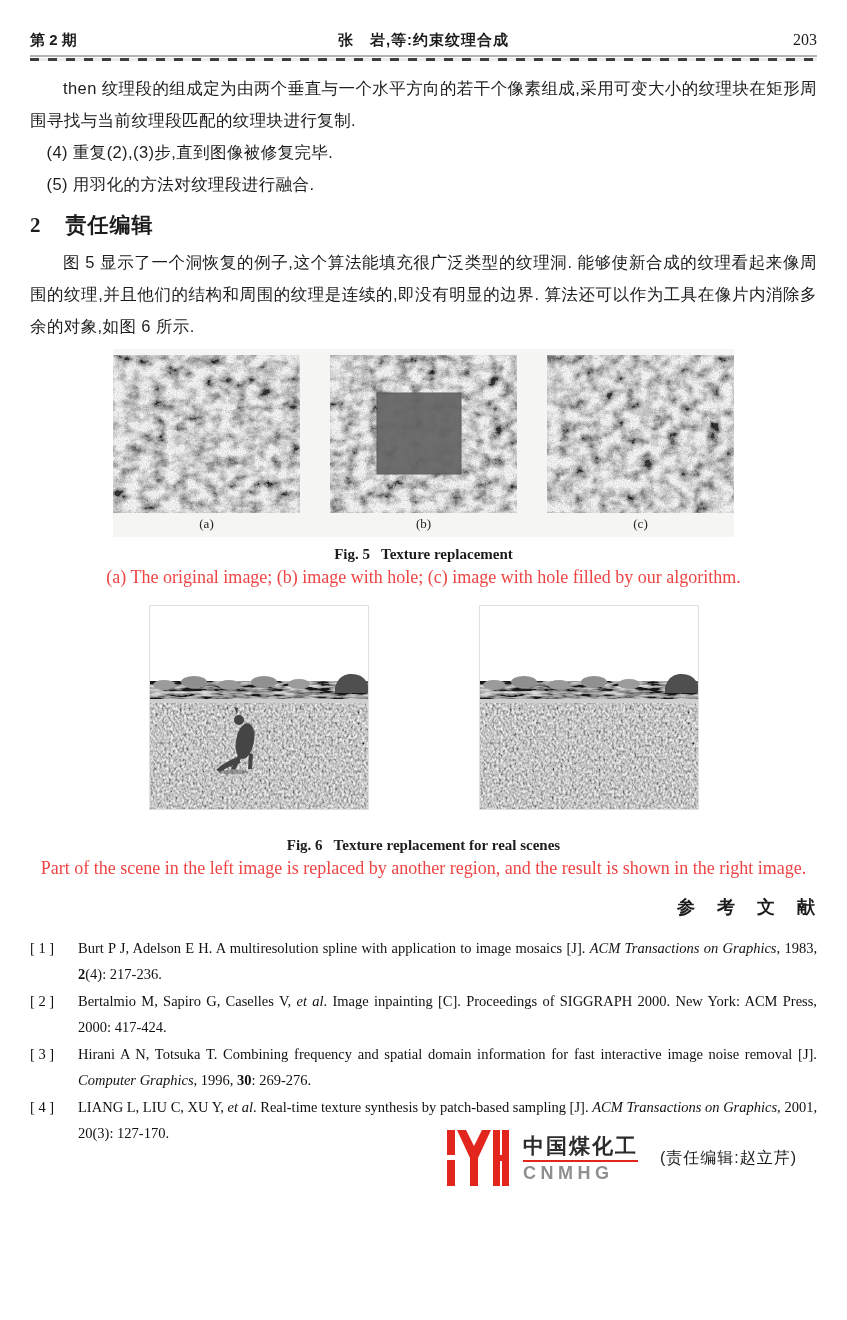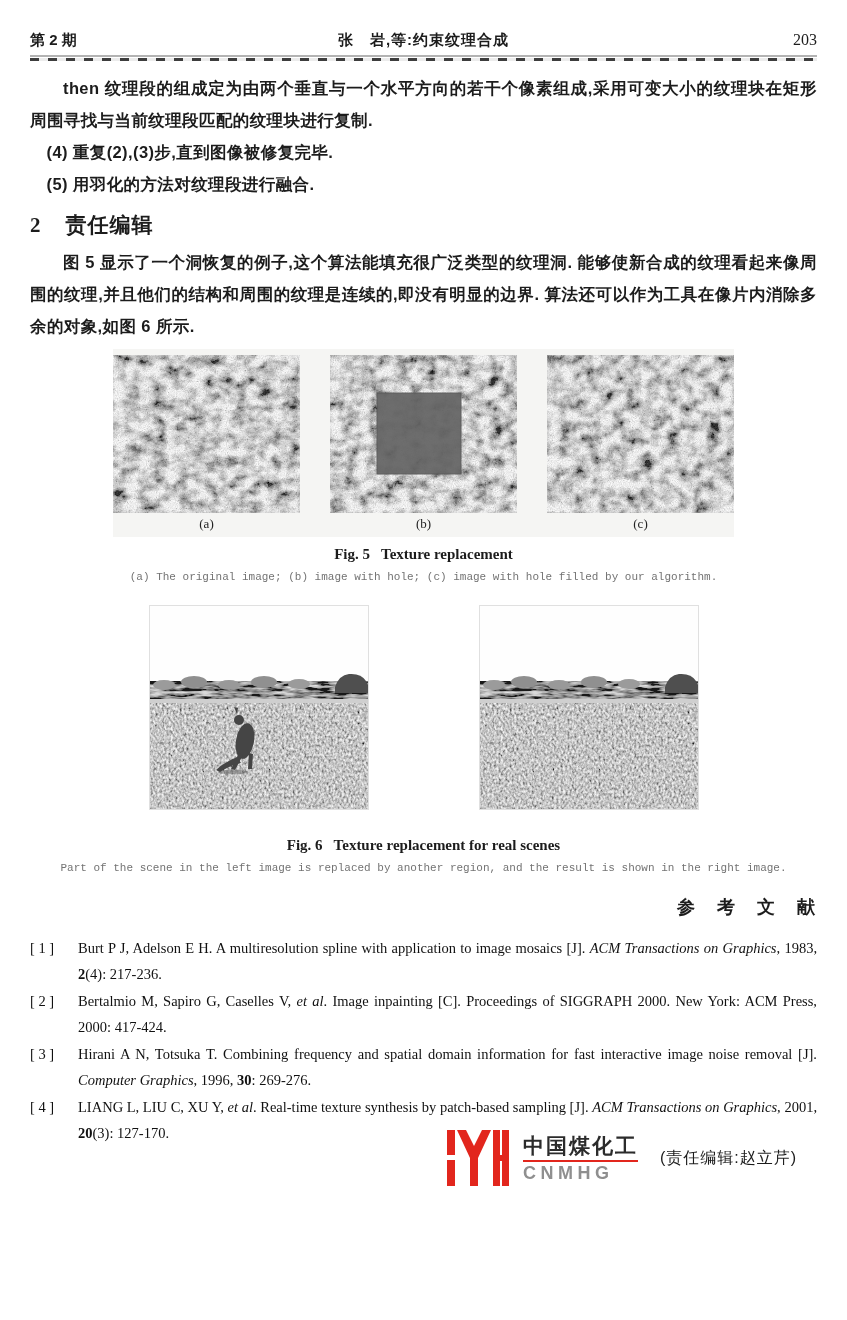--- a/index.html
+++ b/index.html
@@ -22,21 +22,21 @@
   }
   .header .h-issue{justify-self:start;}
   .header .h-title{justify-self:center;letter-spacing:1px;}
   .header .h-page{justify-self:end;font-family:"Liberation Serif",serif;font-weight:400;font-size:16px;}
   .rule{margin-top:5px;}
   .rule-top{height:2px;background:#b3b3b3;}
   .rule-dash{margin-top:1px;height:3px;
     background:repeating-linear-gradient(90deg,#3d3d3d 0 9px,#ececec 9px 18px);}
   
   .cn{
-    font-size:16.5px;line-height:32px;font-weight:700;
+    font-size:16.5px;line-height:32px;font-weight:400;
     letter-spacing:0.4px;text-align:justify;margin:0;
   }
   .p-first{margin-top:11px;text-indent:2em;}
   .step{text-indent:1em;}
   .section{
     margin:9px 0 4px 0;font-size:21px;line-height:32px;font-weight:700;
     letter-spacing:1px;display:flex;align-items:baseline;
   }
   .section .sec-num{font-family:"Liberation Serif",serif;margin-right:24px;}
   .p-results{margin-top:5px;text-indent:2em;}
@@ -52,21 +52,21 @@
   .fig-label{
     text-align:center;font-family:"Liberation Serif",serif;
     font-size:13px;line-height:18px;margin-top:2px;color:#222;
   }
   .caption{
     margin-top:8px;text-align:center;white-space:pre-wrap;
     font-family:"Liberation Serif",serif;font-weight:700;font-size:15px;line-height:19px;
   }
   .subcaption{
     margin-top:5px;text-align:center;white-space:pre-wrap;
-    font-family:Liberation Mono, monospace;font-size:11px;line-height:17px;color:#737373;
+    font-family:Liberation Serif, serif;font-size:18px;line-height:17px;color:#ef4444;
   }
   
   .fig6{
     margin-top:19px;display:flex;justify-content:center;gap:110px;
   }
   .fig6 svg{display:block;}
   .fig6-caption{margin-top:26px;}
   
   .refs-heading{
     margin-top:19px;text-align:right;
@@ -271,21 +271,21 @@
       <div class="ref">
         <span class="ref-marker">[ 2 ]</span>
         <span class="ref-body"><span>Bertalmio M, Sapiro G, Caselles V, </span><span style="font-style: italic;">et al</span><span>. Image inpainting [C]. Proceedings of SIGGRAPH 2000. New York: ACM Press, 2000: 417-424.</span></span>
       </div>
       <div class="ref">
         <span class="ref-marker">[ 3 ]</span>
         <span class="ref-body"><span>Hirani A N, Totsuka T. Combining frequency and spatial domain information for fast interactive image noise removal [J]. </span><span style="font-style: italic;">Computer Graphics</span><span>, 1996, </span><span style="font-weight: 700;">30</span><span>: 269-276.</span></span>
       </div>
       <div class="ref">
         <span class="ref-marker">[ 4 ]</span>
-        <span class="ref-body"><span>LIANG L, LIU C, XU Y, </span><span style="font-style: italic;">et al</span><span>. Real-time texture synthesis by patch-based sampling [J]. </span><span style="font-style: italic;">ACM Transactions on Graphics</span><span>, 2001, </span><span style="font-weight: 700;">20</span><span>(3): 127-170.</span></span>
+        <span class="ref-body"><span>LIANG L, LIU C, XU Y, </span><span style="font-style: italic;">et al</span><span>. Real-time texture synthesis by patch-based sampling [J]. </span><span style="font-style: italic;">ACM Transactions on Graphics</span><span>, 2001, </span><span style="font-weight: 400;">20</span><span>(3): 127-170.</span></span>
       </div>
     </div>
 
   <div class="footer">
     <svg width="62" height="56" viewBox="0 0 62 56">
       <g fill="#e2261d">
         <rect x="0" y="0" width="8" height="25"></rect>
         <rect x="0" y="30" width="8" height="26"></rect>
         <polygon points="10,0 19,0 27,16 35,0 44,0 31,28 23,28"></polygon>
         <rect x="23" y="28" width="8" height="28"></rect>

